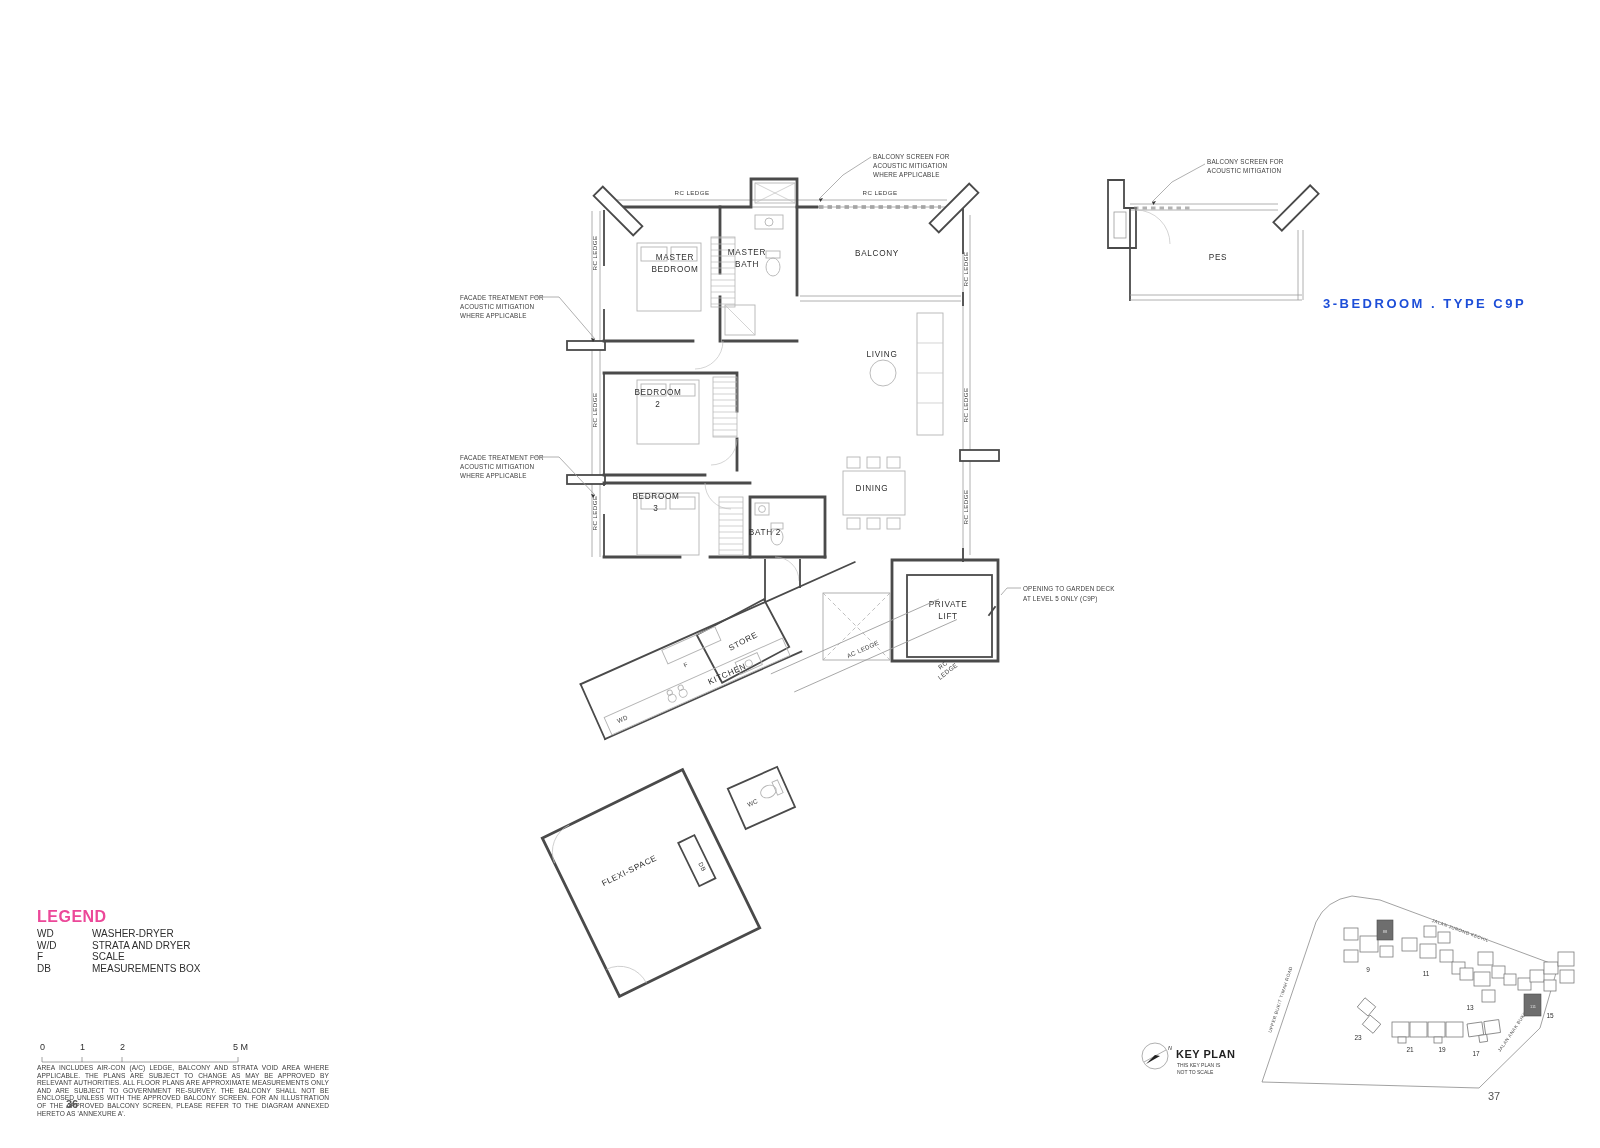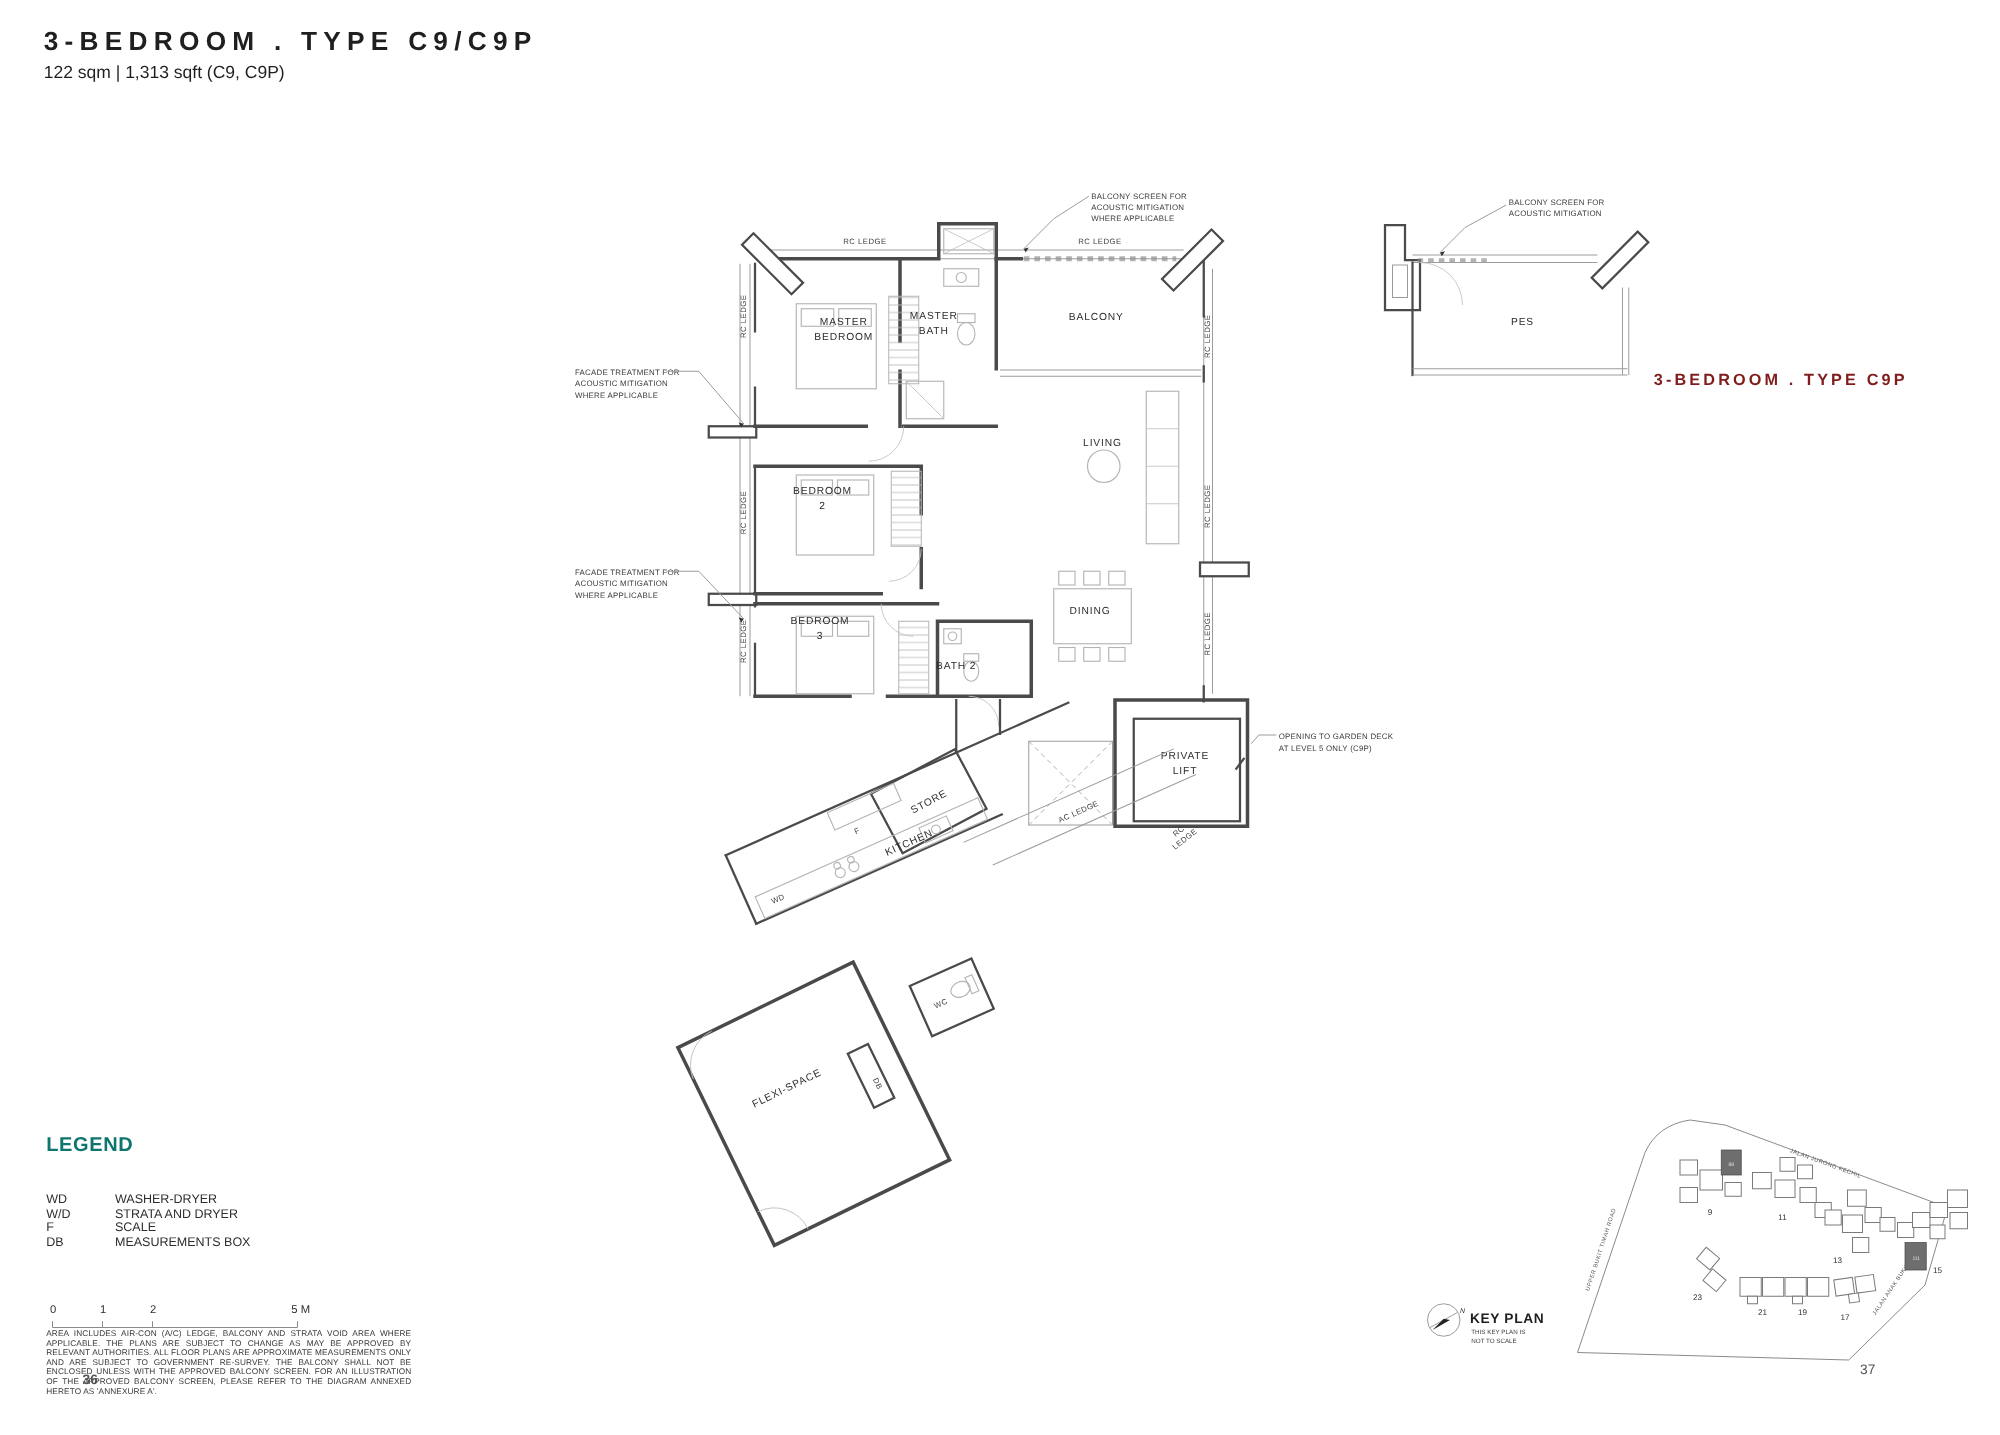--- a/index.html
+++ b/index.html
@@ -9,32 +9,32 @@
   
   .hdr { position:absolute; left:35px; top:22px; }
   .hdr .title { font-size:21px; font-weight:bold; letter-spacing:5px; color:#1f1f1f; }
   .hdr .area  { font-size:14px; margin-top:3px; color:#1f1f1f; }
   .addr { position:absolute; left:35px; top:76px; font-size:13px; line-height:16px; color:#1f1f1f; }
   .addr .row { display:flex; }
   .addr .lab { width:128px; }
 
   
   .legend { position:absolute; left:37px; top:908px; }
-  .legend h3 { font-size:16px; font-weight:bold; letter-spacing:.5px; margin-bottom:28px; color:#0f766e;}
+  .legend h3 { font-size:16px; font-weight:bold; letter-spacing:.5px; margin-bottom:2px; color:#ec4899;}
   .legend .row { display:flex; font-size:10px; line-height:11.5px; }
   .legend .ab { width:55px; }
 
   
   .disc { position:absolute; left:37px; top:1064px; width:292px; font-size:6.6px; line-height:7.6px; text-align:justify; color:#3a3a3a; letter-spacing:.1px; }
 
   .pgnum { position:absolute; font-size:11px; color:#555; }
   .pg-l { left:66px; top:1098px;font-weight:bold; }
   .pg-r { left:1488px; top:1090px; }
 
-  .c9p-label { position:absolute; left:1323px; top:296px; font-size:13px; font-weight:bold; letter-spacing:2.5px; color:#7f1d1d; }
+  .c9p-label { position:absolute; left:1323px; top:296px; font-size:13px; font-weight:bold; letter-spacing:2.5px; color:#1d4ed8; }
 
   svg { position:absolute; overflow:visible; }
   svg text { font-family:"Liberation Sans", sans-serif; }
 
   .w  { stroke:#4a4a4a; stroke-width:2.8; fill:none; stroke-linecap:square; }
   .w2 { stroke:#4a4a4a; stroke-width:1.8; fill:none; stroke-linecap:square; }
   .ww { stroke:#4a4a4a; stroke-width:1.8; fill:#ffffff; }
   .t  { stroke:#9c9c9c; stroke-width:.8; fill:none; }
   .tt { stroke:#c2c2c2; stroke-width:.7; fill:none; }
   .f  { stroke:#b4b4b4; stroke-width:.9; fill:none; }
@@ -47,24 +47,20 @@
   .kp  { stroke:#7a7a7a; stroke-width:.8; fill:#ffffff; }
   .kpt { font-size:6.5px; fill:#2e2e2e; text-anchor:middle; }
   .kpr { font-size:4.6px; fill:#555; text-anchor:middle; letter-spacing:.4px; }
   .dark{ fill:#6e6e6e; stroke:#4a4a4a; stroke-width:.6; }
 </style>
 </head>
 <body>
 
 <div class="page">
 
-  <div class="hdr">
-    <div class="title">3-BEDROOM . TYPE C9/C9P</div>
-    <div class="area">122 sqm | 1,313 sqft (C9, C9P)</div>
-  </div>
 
   <svg style="left:455px; top:145px;" width="625" height="825" viewBox="0 0 625 825">
     <defs>
       <pattern id="hatch" width="6" height="6" patternUnits="userSpaceOnUse">
         <path d="M0,3 H6" stroke="#bdbdbd" stroke-width=".7"></path>
       </pattern>
     </defs>
 
     <g>
       <line class="t" x1="137" y1="66" x2="137" y2="412"></line>

